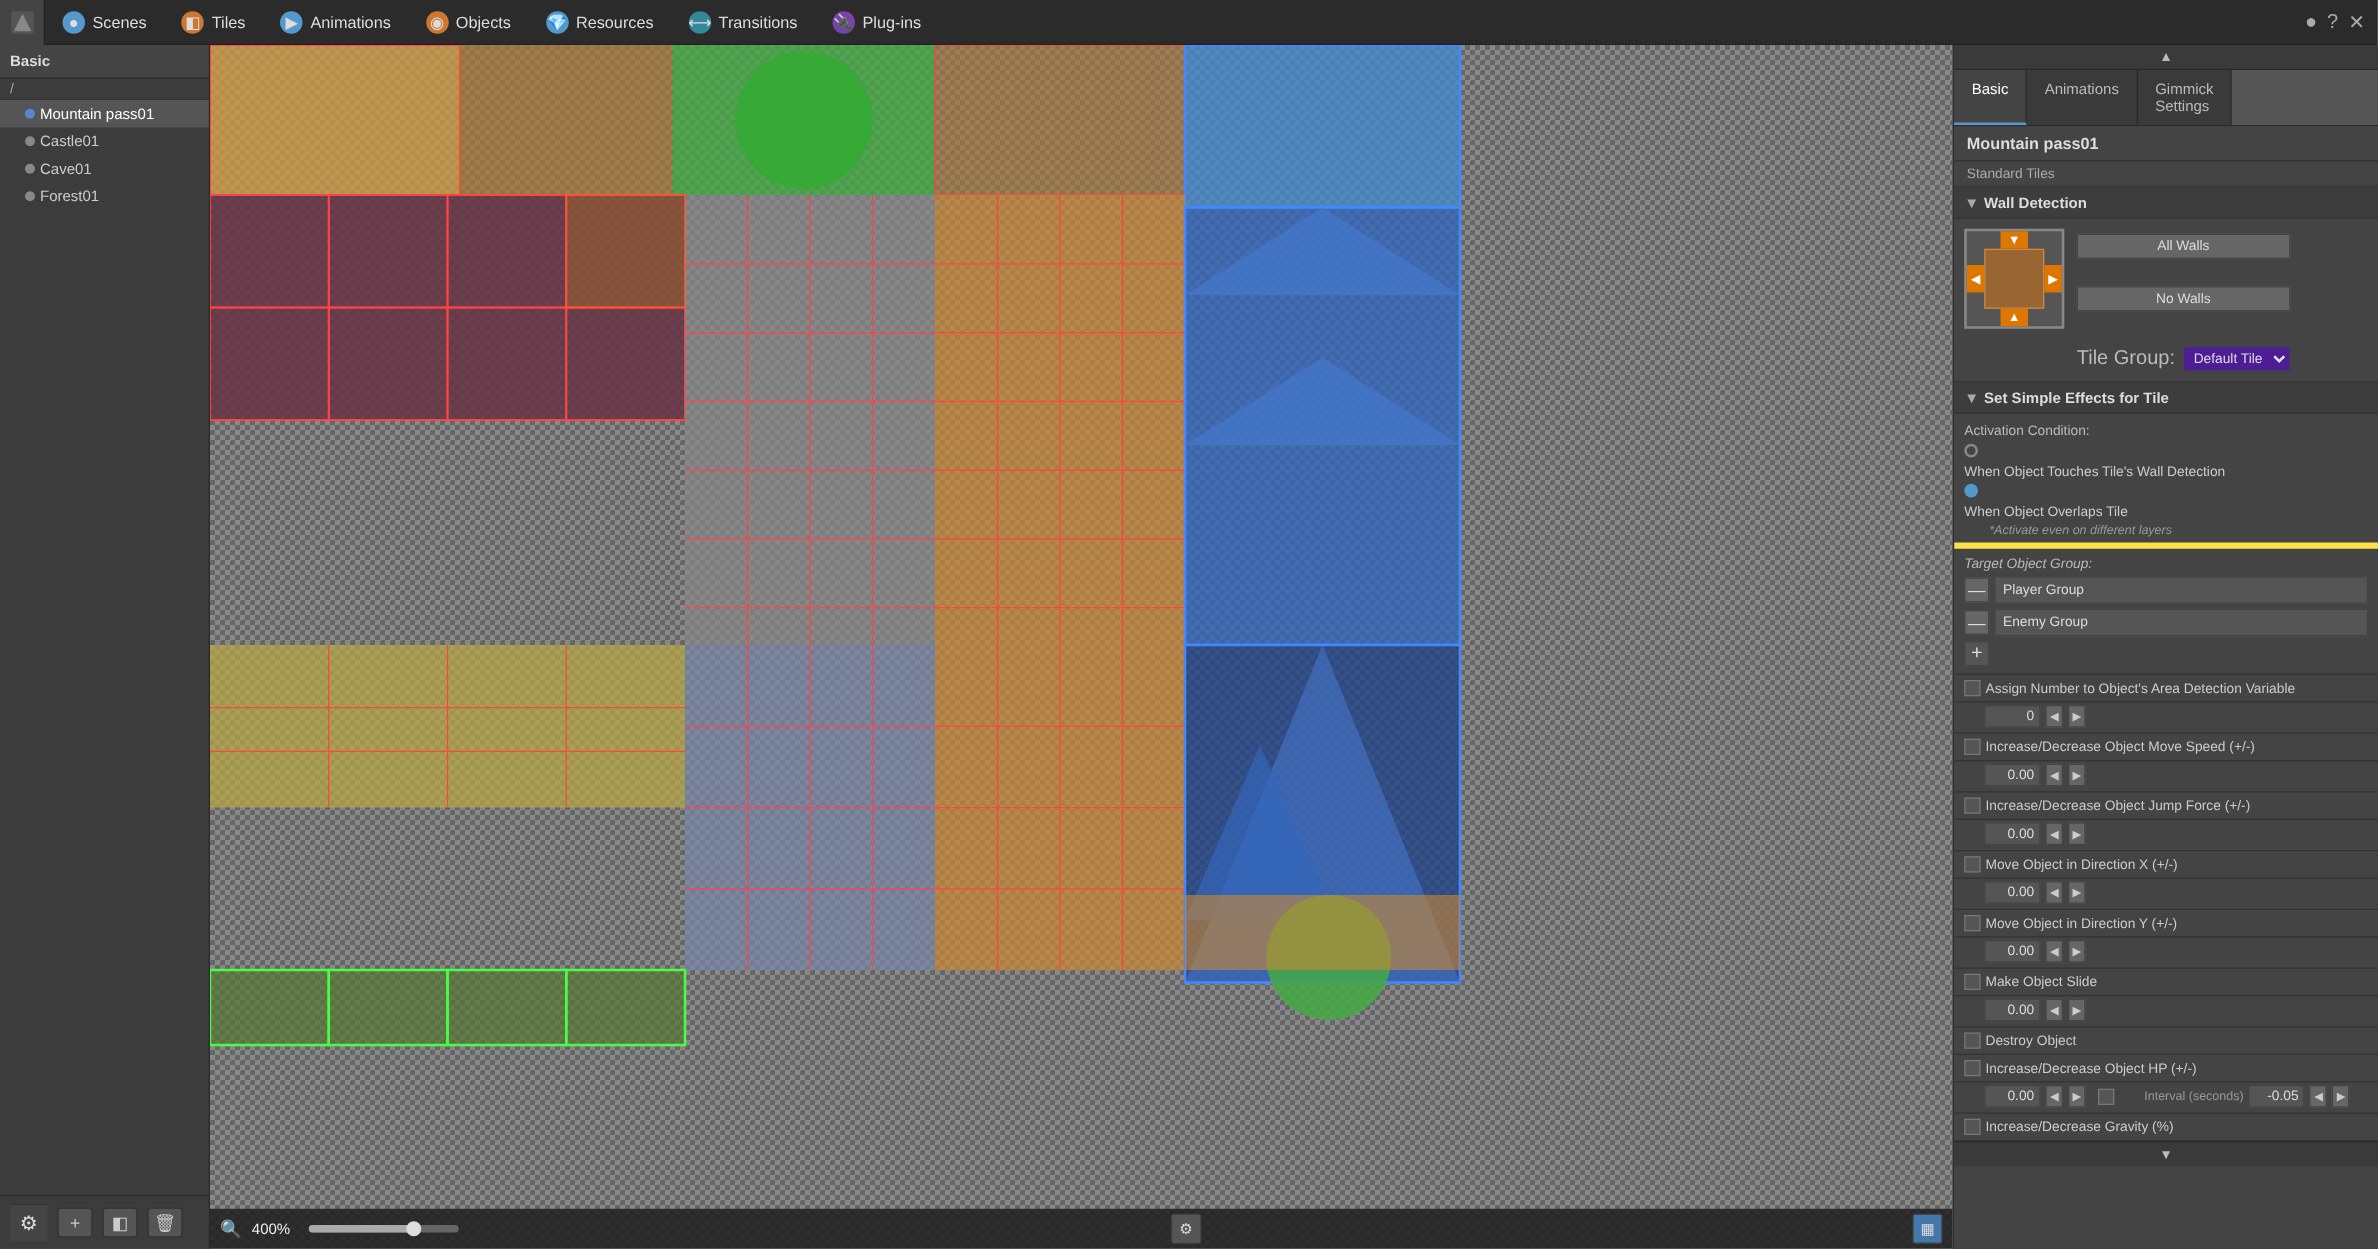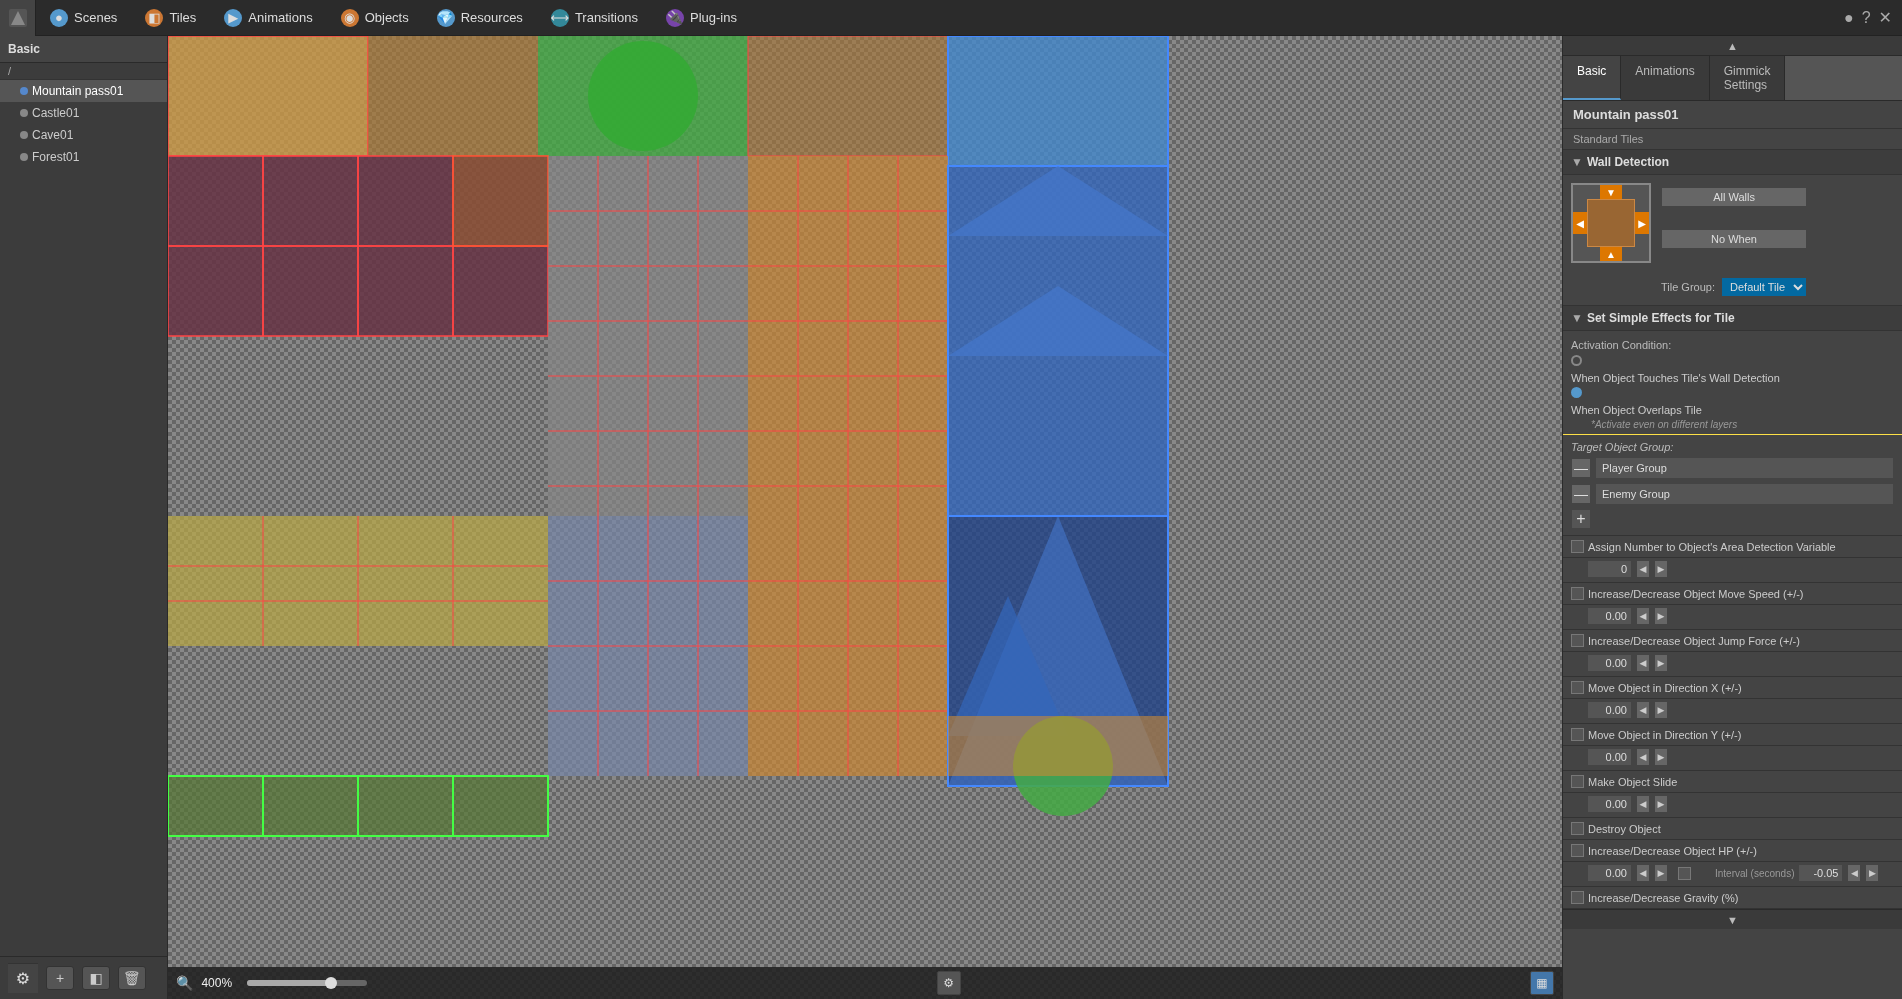--- a/index.html
+++ b/index.html
@@ -289,34 +289,34 @@
       color: #ddd;
       font-size: 11px;
       cursor: pointer;
       text-align: center;
       min-width: 70px;
     }
     .tile-group-row {
       display: flex; align-items: center; gap: 6px;
       margin-top: 6px;
     }
-    .tile-group-label { font-size: 11px; color: #bbb; }
+    .tile-group-label { font-size: 16px; color: #bbb; }
     .tile-group-select {
-      background: #0369a1;
+      background: #4c1d95;
       border: 1px solid #444;
       color: #ddd;
       font-size: 11px;
       padding: 2px 4px;
       flex: 1;
     }
 
     
     #simple-effects-area {
       padding: 8px 8px 4px;
-      border-bottom: 1px solid #fde047;
+      border-bottom: 5px solid #fde047;
     }
     .activation-label { font-size: 11px; color: #bbb; margin-bottom: 4px; }
     .radio-row {
       display: flex; align-items: flex-start; gap: 6px;
       font-size: 11px;
       color: #ccc;
       margin-bottom: 3px;
       flex-direction: column;
     }
     .radio-circle {
@@ -666,21 +666,21 @@
     <div id="wall-detection-area">
       <div class="wall-preview-box">
         <div class="wall-arrow top">▼</div>
         <div class="wall-arrow left">◀</div>
         <div class="wall-arrow right">▶</div>
         <div class="wall-arrow bottom">▲</div>
         <div class="wall-preview-inner"></div>
       </div>
       <div class="wall-buttons">
         <button class="wall-btn">All Walls</button>
-        <button class="wall-btn">No When</button>
+        <button class="wall-btn">No Walls</button>
         <div class="tile-group-row">
           <span class="tile-group-label">Tile Group:</span>
           <select class="tile-group-select">
             <option>Default Tile</option>
           </select>
         </div>
       </div>
     </div>
 
     <div class="section-header">

